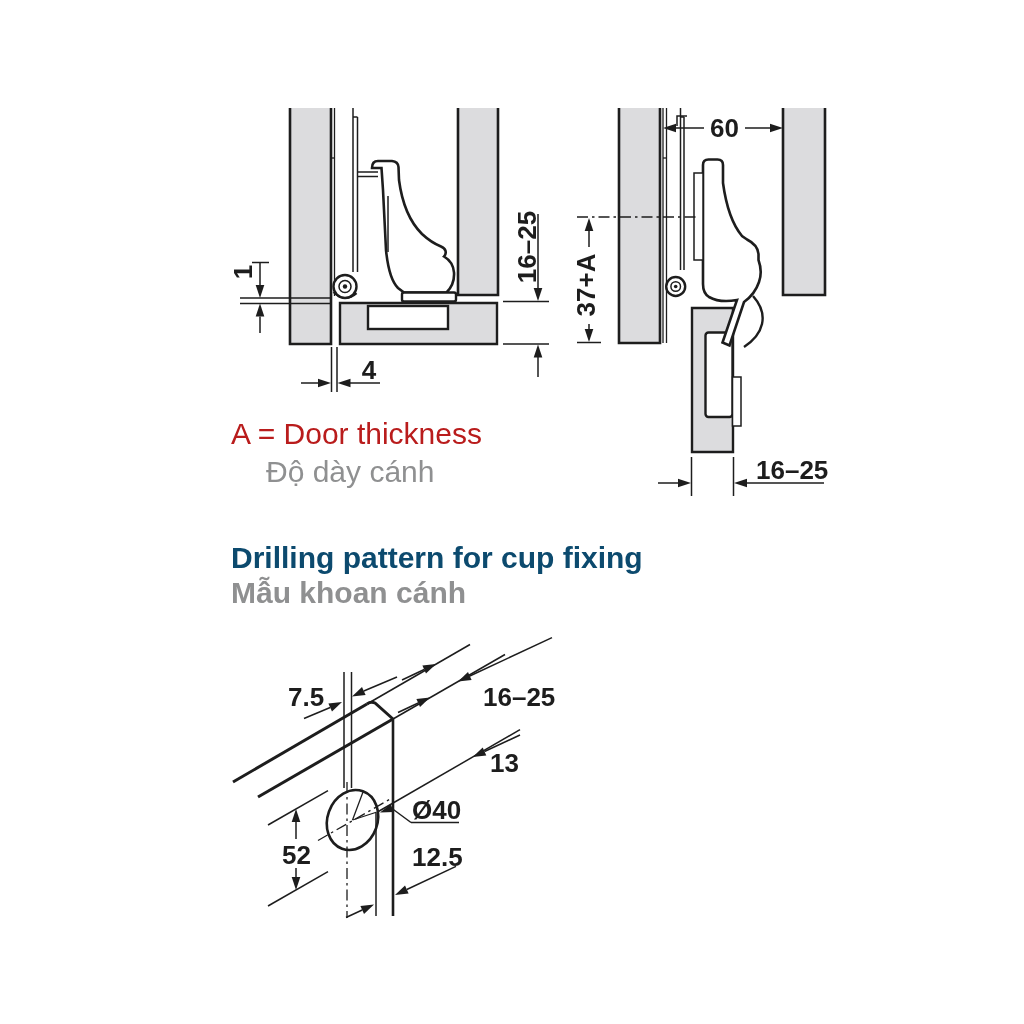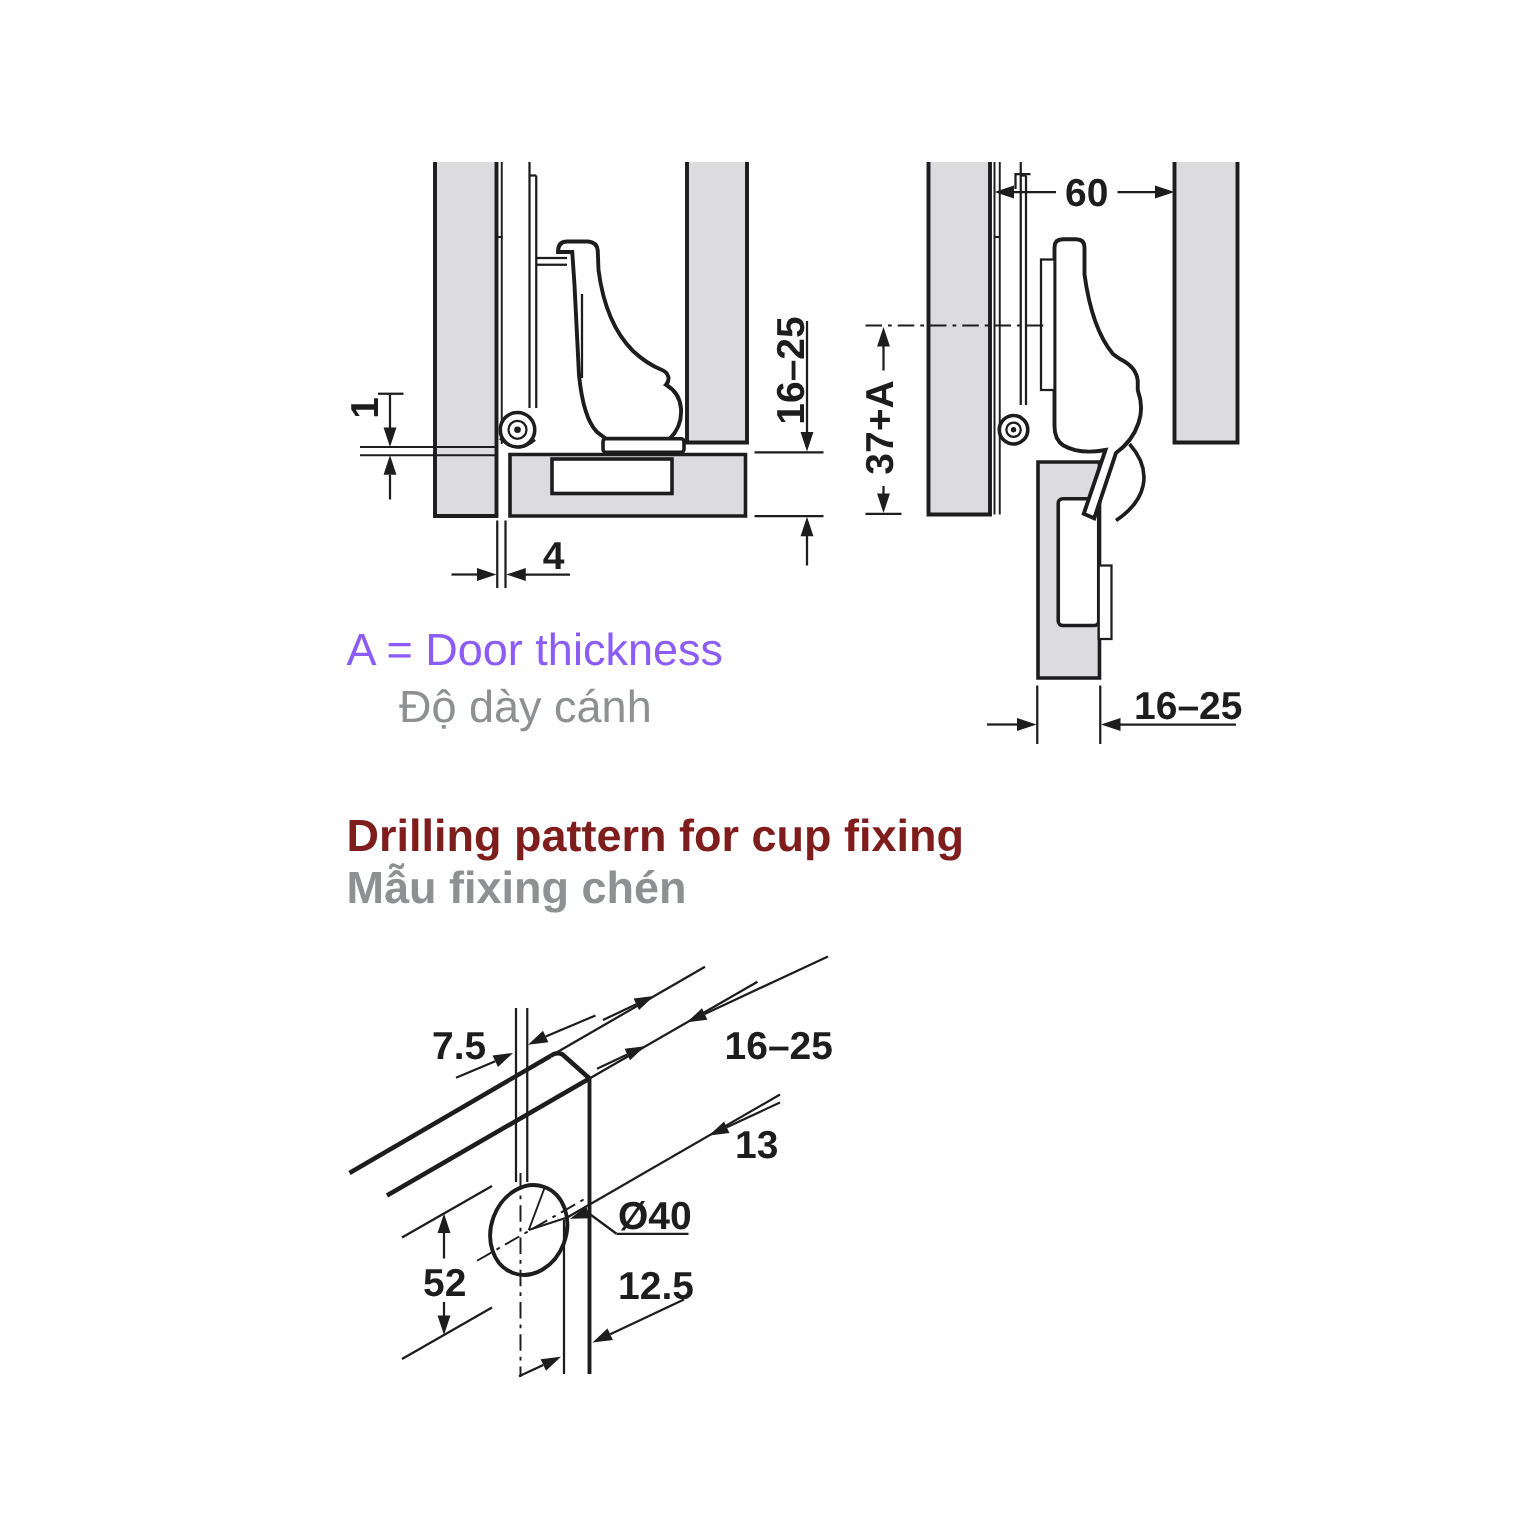--- a/index.html
+++ b/index.html
@@ -1,21 +1,21 @@
 <!DOCTYPE html>
 <html><head>
 <meta charset="utf-8">
 <style>
   html,body{margin:0;padding:0;background:#fff;}
   #stage{position:relative;width:1024px;height:1024px;background:#fff;overflow:hidden;
          font-family:"Liberation Sans", sans-serif;}
   #drawing{position:absolute;left:0;top:0;}
-  .note-en{position:absolute;left:231px;top:417px;font-size:30px;color:#8b5cf6;white-space:nowrap;}
+  .note-en{position:absolute;left:231px;top:417px;font-size:30px;color:#b91c1c;white-space:nowrap;}
   .note-vi{position:absolute;left:266px;top:455px;font-size:30px;color:#8f9091;white-space:nowrap;}
-  .head-en{position:absolute;left:231px;top:541px;font-size:30px;font-weight:bold;color:#7f1d1d;white-space:nowrap;}
+  .head-en{position:absolute;left:231px;top:541px;font-size:30px;font-weight:bold;color:#0c4a6e;white-space:nowrap;}
   .head-vi{position:absolute;left:231px;top:576px;font-size:30px;font-weight:bold;color:#8f9091;white-space:nowrap;}
   svg text{font-family:"Liberation Sans", sans-serif;font-size:26px;font-weight:bold;fill:#1d1d1d;}
   .ln{stroke:#1d1d1d;fill:none;}
   .w26{stroke-width:2.6;} .w24{stroke-width:2.4;} .w15{stroke-width:1.5;} .w13{stroke-width:1.3;} .w30{stroke-width:3;}
   .panel{fill:#dcdcde;}
   .white{fill:#ffffff;}
   .arr{fill:#1d1d1d;stroke:none;}
   .dash{stroke-dasharray:11 4 2.5 4;}
 </style>
 </head>
@@ -241,15 +241,15 @@
         <line class="ln w15" x1="346" y1="917.5" x2="362.2" y2="910"></line>
         <polygon class="arr" points="374,904.5 364,913.9 360.4,906.1"></polygon>
         <text x="412" y="866">12.5</text>
       </g>
     </g>
   </svg>
 
   <div class="note-en">A = Door thickness</div>
   <div class="note-vi">Độ dày cánh</div>
   <div class="head-en">Drilling pattern for cup fixing</div>
-  <div class="head-vi">Mẫu fixing chén</div>
+  <div class="head-vi">Mẫu khoan cánh</div>
 
 </div>
 
 </body></html>

